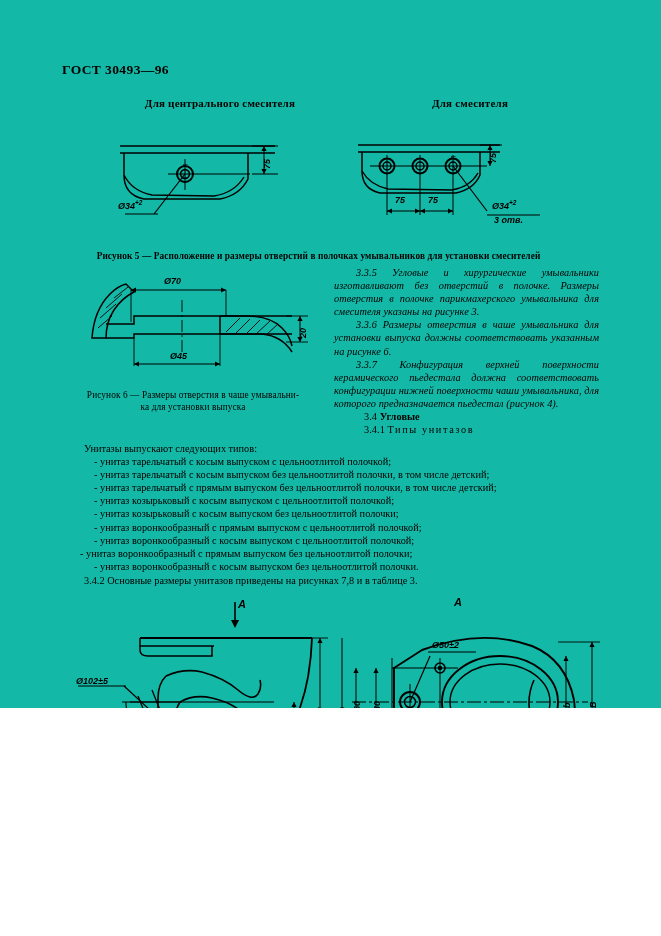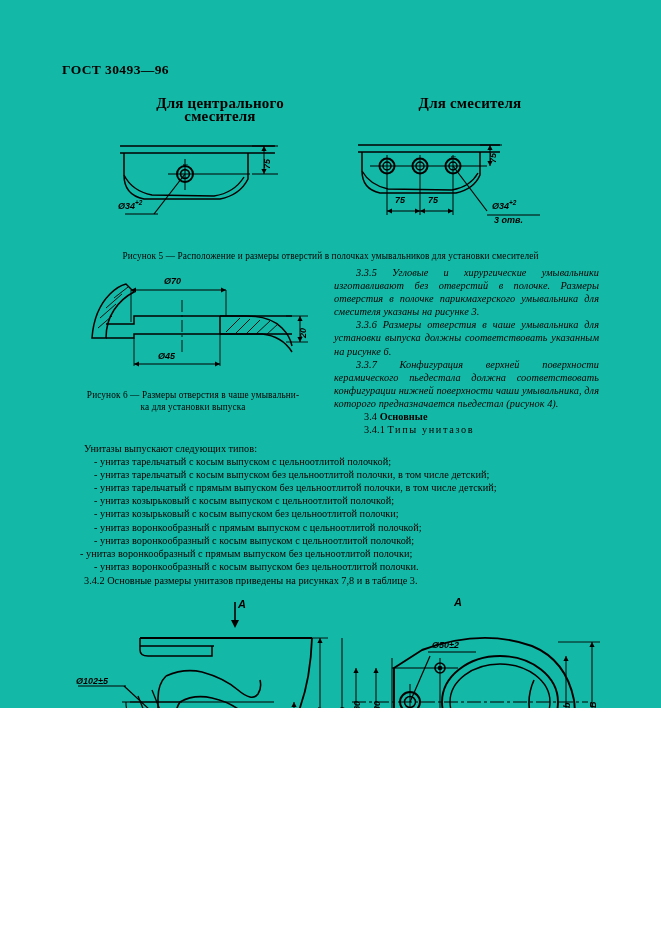--- a/index.html
+++ b/index.html
@@ -24,21 +24,21 @@
   
   .doc-header {
     left: 62px; top: 62px;
     font-family: "Liberation Serif", serif;
     font-size: 13.5px;
     font-weight: bold;
     letter-spacing: 0.4px;
   }
   .fig-head {
     font-family: "Liberation Serif", serif;
-    font-size: 15px;
+    font-size: 11px;
     font-weight: bold;
     text-align: center;
     line-height: 13px;
     letter-spacing: 0.2px;
   }
   .caption {
     font-family: "Liberation Serif", serif;
     font-size: 9.3px;
     line-height: 12px;
     text-align: center;
@@ -168,21 +168,21 @@
     </svg>
     <div class="abs dim rot90" style="left:136px; top:30px;">75</div>
     <div class="abs dim" style="left:43px; top:62px;">75</div>
     <div class="abs dim" style="left:76px; top:62px;">75</div>
     <div class="abs dim" style="left:140px; top:66px;">
       <span>Ø34</span><sup style="font-size:6.5px;">+2</sup>
     </div>
     <div class="abs dim" style="left:142px; top:82px;">3 отв.</div>
   </div>
 
-  <div class="abs caption" style="left:62px; top:250px; width:537px;">Рисунок 5 — Расположение и размеры отверстий в полочках умывальников для установки смесителей</div>
+  <div class="abs caption" style="left:50px; top:250px; width:537px;font-weight:bold;">Рисунок 5 — Расположение и размеры отверстий в полочках умывальников для установки смесителей</div>
 
   <div class="abs" style="left:86px; top:276px;">
     <svg width="240" height="105" viewBox="0 0 240 105">
 
       <path d="M6,62 Q8,34 24,18 Q32,10 40,8 L48,16 Q36,22 28,34 Q20,46 20,62 Z" fill="none" stroke="#000" stroke-width="1.5"></path>
       <g stroke="#000" stroke-width="0.9">
         <line x1="12" y1="52" x2="26" y2="40"></line>
         <line x1="14" y1="42" x2="30" y2="28"></line>
         <line x1="20" y1="32" x2="36" y2="18"></line>
         <line x1="28" y1="22" x2="42" y2="11"></line>
@@ -216,36 +216,36 @@
       <line x1="48" y1="62" x2="48" y2="90" stroke="#000" stroke-width="0.9"></line>
       <line x1="134" y1="58" x2="134" y2="90" stroke="#000" stroke-width="0.9"></line>
 
       <line x1="214" y1="40" x2="214" y2="66" stroke="#000" stroke-width="1"></line>
       <path d="M214,40 l-2.6,5 l5.2,0 z" fill="#000"></path>
       <path d="M214,66 l-2.6,-5 l5.2,0 z" fill="#000"></path>
       <line x1="200" y1="40" x2="222" y2="40" stroke="#000" stroke-width="0.9"></line>
       <line x1="200" y1="66" x2="222" y2="66" stroke="#000" stroke-width="0.9"></line>
     </svg>
     <div class="abs dim" style="left:78px; top:0px;">Ø70</div>
-    <div class="abs dim" style="left:72px; top:75px;font-style:italic;">Ø45</div>
+    <div class="abs dim" style="left:84px; top:75px;font-style:italic;">Ø45</div>
     <div class="abs dim rot90" style="left:212px; top:62px;">20</div>
   </div>
 
   <div class="abs caption" style="left:62px; top:389px; width:262px;">
     <div>Рисунок 6 — Размеры отверстия в чаше умывальни-</div>
     <div>ка для установки выпуска</div>
   </div>
 
   <div class="abs body-text" style="left:334px; top:266px; width:265px;">
     <p class="indent">3.3.5 Угловые и хирургические умывальники изготавливают без отверстий в полочке. Размеры отверстия в полочке парикмахерского умывальника для смесителя указаны на рисунке 3.</p>
     <p class="indent">3.3.6 Размеры отверстия в чаше умывальника для установки выпуска должны соответствовать указанным на рисунке 6.</p>
     <p class="indent">3.3.7 Конфигурация верхней поверхности керамического пьедестала должна соответствовать конфигурации нижней поверхности чаши умывальника, для которого предназначается пьедестал (рисунок 4).</p>
     <p style="text-indent:30px; text-align:left;">
       <span>3.4</span>
-      <span class="bold">Основные</span>
+      <span class="bold">Угловые</span>
     </p>
     <p style="text-indent:30px; text-align:left;">
       <span>3.4.1</span>
       <span class="spaced">Типы  унитазов</span>
     </p>
   </div>
 
   <div class="abs" style="left:80px; top:442px; width:520px;">
     <div class="list-line" style="margin-left:4px;">Унитазы выпускают следующих типов:</div>
     <div class="list-line" style="margin-left:14px;">- унитаз тарельчатый с косым выпуском с цельноотлитой полочкой;</div>

